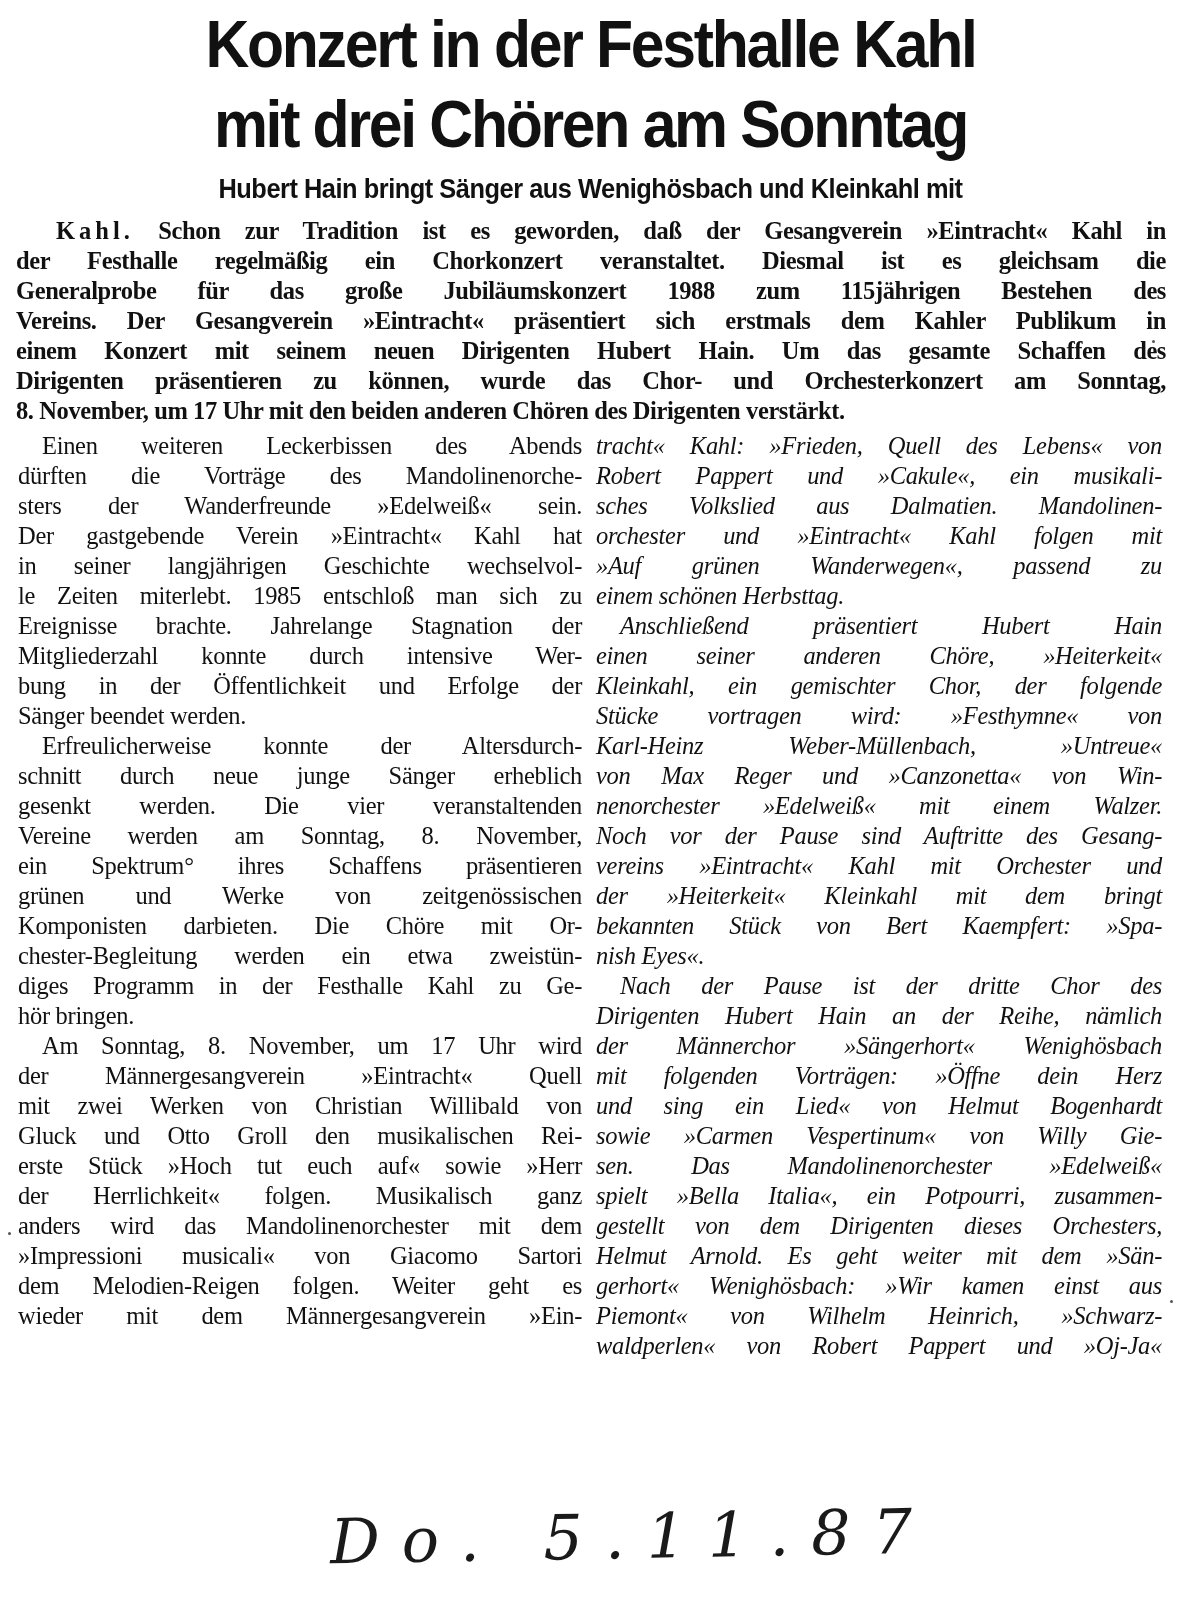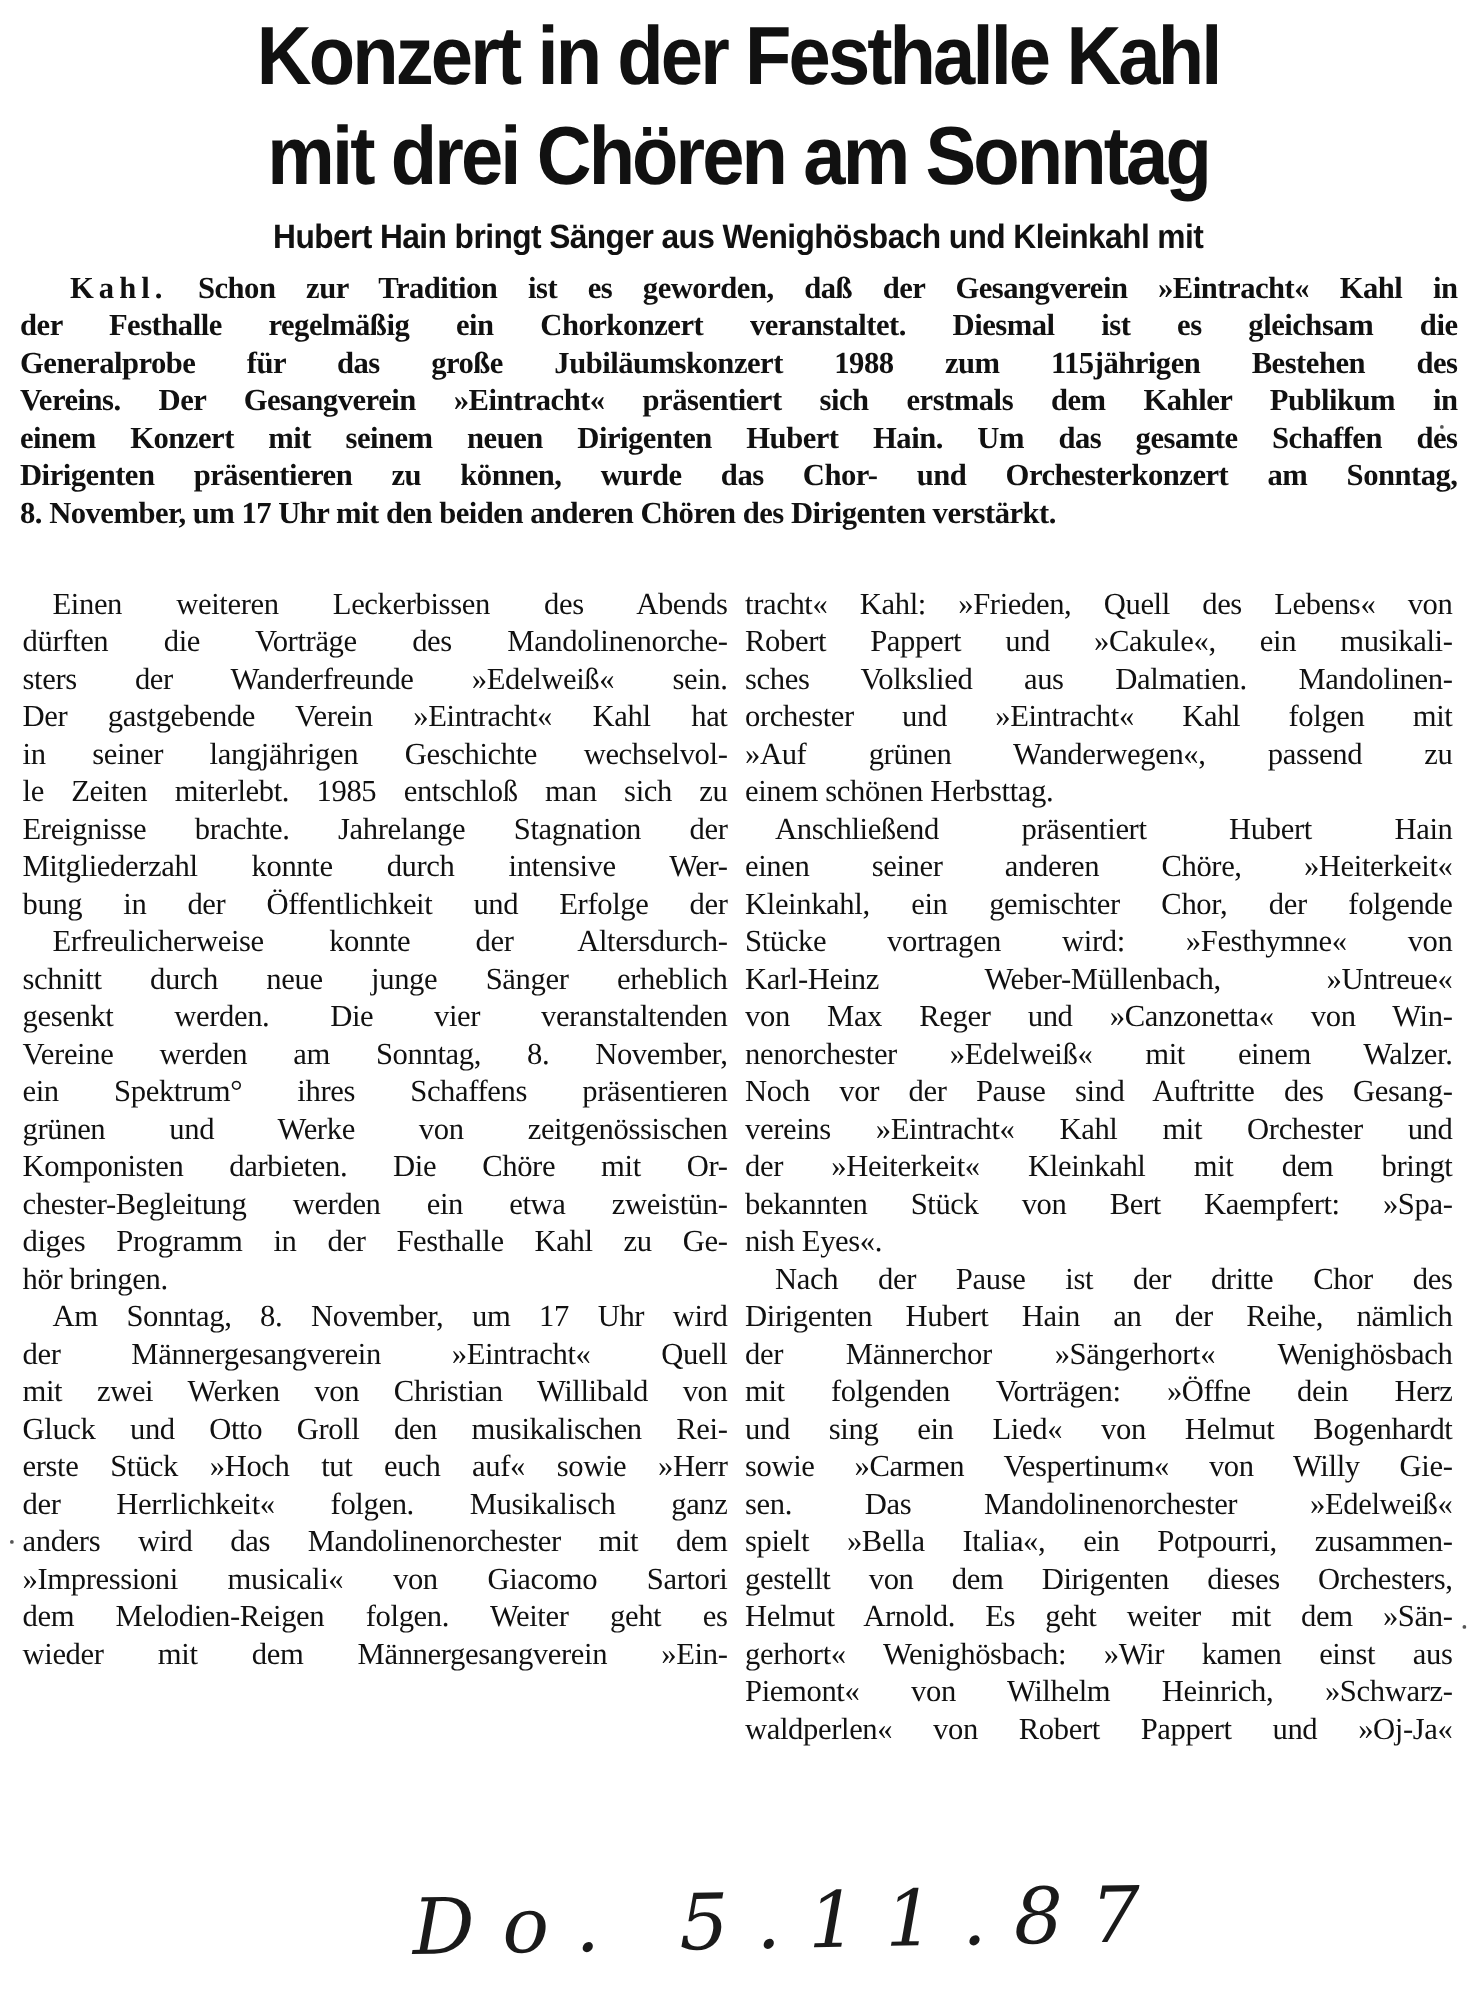--- a/index.html
+++ b/index.html
@@ -20,26 +20,26 @@
   .lead {
     position: absolute; left: 16px; top: 216px; width: 1150px;
     font-family: "Liberation Serif", serif; font-weight: bold;
     font-size: 24.5px; line-height: 30px; text-align: justify;
     text-align-last: left; letter-spacing: -0.4px;
   }
   .lead .line { display: block; text-align: justify; text-align-last: justify; white-space: nowrap; }
   .lead .line.last { text-align-last: left; }
   .lead .place { letter-spacing: 4px; }
   .col {
-    position: absolute; top: 469px; width: 564px;
+    position: absolute; top: 431px; width: 564px;
     font-family: "Liberation Serif", serif; font-size: 24.5px; line-height: 30px;
     letter-spacing: -0.3px;
   }
   .col.left { left: 18px; }
-  .col.right { left: 596px; width: 566px; }
+  .col.right { left: 596px; width: 566px; font-style: italic; }
   .col .line { display: block; text-align: justify; text-align-last: justify; white-space: nowrap; height: 30px; overflow: visible; }
   .col .line.last { text-align-last: left; }
   .col .line.indent { padding-left: 24px; }
   .handwriting {
     position: absolute; left: 330px; top: 1500px;
     font-family: "DejaVu Serif", serif; font-style: italic;
     font-size: 62px; letter-spacing: 22px; color: #1a1a1a;
     transform: rotate(-1deg);
   }
   .speck { position: absolute; width: 3px; height: 3px; background: #555; border-radius: 50%; }
@@ -70,20 +70,21 @@
 <div class="col left" id="col-left">
     <span class="line indent">Einen weiteren Leckerbissen des Abends</span>
     <span class="line">dürften die Vorträge des Mandolinenorche-</span>
     <span class="line">sters der Wanderfreunde »Edelweiß« sein.</span>
     <span class="line">Der gastgebende Verein »Eintracht« Kahl hat</span>
     <span class="line">in seiner langjährigen Geschichte wechselvol-</span>
     <span class="line">le Zeiten miterlebt. 1985 entschloß man sich zu</span>
     <span class="line">Ereignisse brachte. Jahrelange Stagnation der</span>
     <span class="line">Mitgliederzahl konnte durch intensive Wer-</span>
     <span class="line">bung in der Öffentlichkeit und Erfolge der</span>
+    <span class="line last">Sänger beendet werden.</span>
     <span class="line indent">Erfreulicherweise konnte der Altersdurch-</span>
     <span class="line">schnitt durch neue junge Sänger erheblich</span>
     <span class="line">gesenkt werden. Die vier veranstaltenden</span>
     <span class="line">Vereine werden am Sonntag, 8. November,</span>
     <span class="line">ein Spektrum° ihres Schaffens präsentieren</span>
     <span class="line">grünen und Werke von zeitgenössischen</span>
     <span class="line">Komponisten darbieten. Die Chöre mit Or-</span>
     <span class="line">chester-Begleitung werden ein etwa zweistün-</span>
     <span class="line">diges Programm in der Festhalle Kahl zu Ge-</span>
     <span class="line last">hör bringen.</span>

